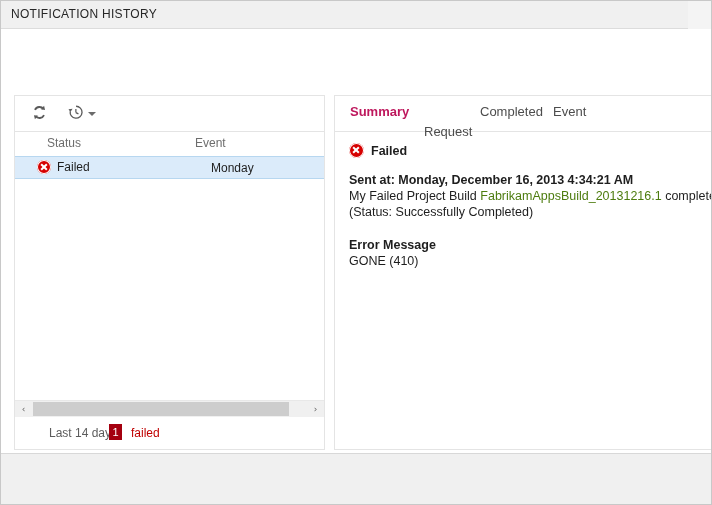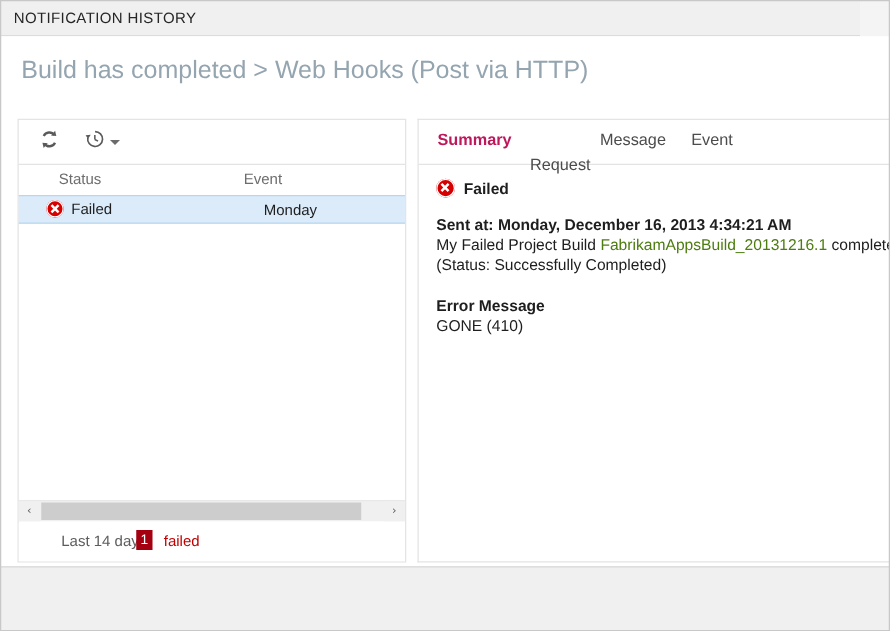--- a/index.html
+++ b/index.html
@@ -311,21 +311,20 @@
 <body>
 
 <div class="app">
 
   <div class="titlebar">
     <div class="titlebar-text">NOTIFICATION HISTORY</div>
   </div>
 
   <div class="surface">
 
-    <div class="page-title">Build has completed &gt; Web Hooks (Post via HTTP)</div>
 
     <div class="left-panel">
 
       <div class="toolbar">
         <div class="tb-btn tb-refresh">
           <span>
             <svg width="15" height="15" viewBox="0 0 16 16" aria-hidden="true">
               <path d="M3.2 5.2 A5.2 5.2 0 0 1 12.2 4.3" fill="none" stroke="#5a5a5a" stroke-width="2"></path>
               <polygon points="12.9,0.7 13.9,5.2 9.4,4.6" fill="#5a5a5a"></polygon>
               <path d="M12.8 10.8 A5.2 5.2 0 0 1 3.8 11.7" fill="none" stroke="#5a5a5a" stroke-width="2"></path>
@@ -371,21 +370,21 @@
         <div class="st-badge">1</div>
         <div class="st-failed">failed</div>
       </div>
     </div>
 
     <div class="right-panel">
 
       <div class="tabs">
         <div class="tab tab-0 active">Summary</div>
         <div class="tab tab-1">Request</div>
-        <div class="tab tab-2">Message</div>
+        <div class="tab tab-2">Completed</div>
         <div class="tab tab-3">Event</div>
       </div>
 
       <div class="summary">
 
         <div class="sum-head">
           <span class="err-ico big"></span>
           <span class="label">Failed</span>
         </div>
 

